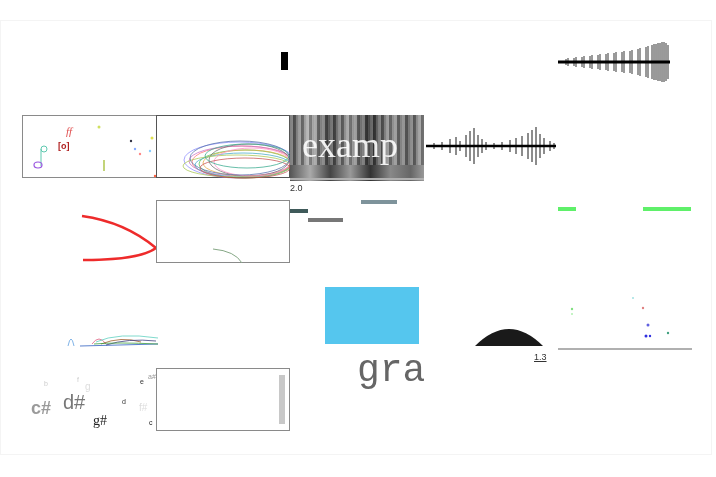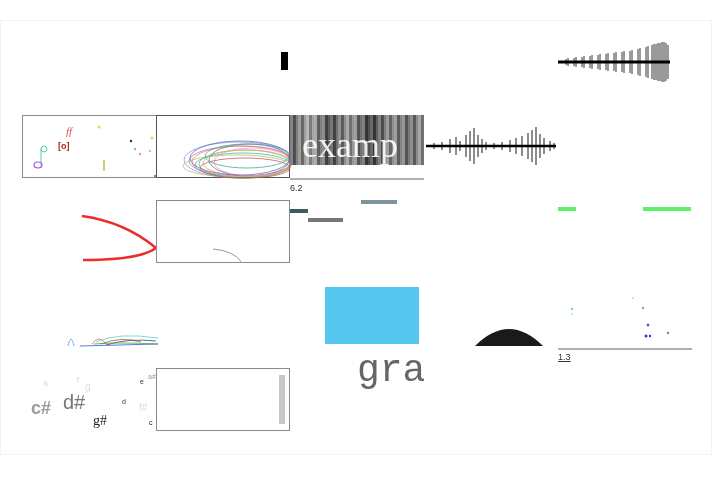--- a/index.html
+++ b/index.html
@@ -61,26 +61,26 @@
       <ellipse cx="92" cy="44" rx="40" ry="16" stroke="#606060"></ellipse>
       <ellipse cx="80" cy="50" rx="54" ry="11" stroke="#a0c040"></ellipse>
       <ellipse cx="95" cy="46" rx="38" ry="14" stroke="#ff80c0"></ellipse>
       <ellipse cx="83" cy="42" rx="50" ry="17" stroke="#4060a0"></ellipse>
       <ellipse cx="88" cy="52" rx="45" ry="10" stroke="#c04040"></ellipse>
       <ellipse cx="90" cy="40" rx="42" ry="12" stroke="#20a080"></ellipse>
     </g>
   </svg>
 </div>
 
-<div class="abs" style="left:290px;top:115px;width:134px;height:50px;background:linear-gradient(90deg,#555 0%,#aaa 15%,#444 30%,#999 45%,#333 60%,#888 75%,#666 90%,#999 100%);overflow:hidden;">
+<div class="abs" style="left:290px;top:115px;width:134px;height:66px;background:linear-gradient(90deg,#555 0%,#aaa 15%,#444 30%,#999 45%,#333 60%,#888 75%,#666 90%,#999 100%);overflow:hidden;">
   <div class="abs" style="left:0;top:0;width:134px;height:50px;background:repeating-linear-gradient(90deg,rgba(255,255,255,0.25) 0 3px,rgba(0,0,0,0.25) 3px 6px,rgba(255,255,255,0.1) 6px 8px);"></div>
   <span class="glyph" style="left:12px;top:12px;font-size:36px;color:#ffffff;font-family:'Liberation Serif',serif;opacity:0.9;">examp</span>
 </div>
 <div class="hline" style="left:290px;top:178px;width:134px;"></div>
-<span class="label" style="left:290px;top:183px;">6.2</span>
+<span class="label" style="left:290px;top:183px;">2.0</span>
 
 <svg style="left:424px;top:125px;" width="134" height="42">
   <g stroke="#000" stroke-width="0.9">
     <path d="M2 21 L132 21" stroke-width="2.5"></path>
     <path d="M10 18 V24 M18 17 V25 M26 14 V28 M32 12 V30 M36 16 V26 M42 10 V32 M46 6 V36 M50 3 V39 M54 10 V32 M58 14 V28 M62 17 V25"></path>
     <path d="M70 18 V24 M78 17 V25 M86 15 V27 M92 13 V29 M98 11 V31 M104 8 V34 M108 5 V37 M112 2 V40 M116 9 V33 M120 13 V29 M126 16 V26 M130 18 V24"></path>
   </g>
 </svg>
 
 <svg style="left:80px;top:212px;" width="80" height="52">
@@ -109,21 +109,21 @@
   <circle cx="14" cy="14" r="1.2" fill="#80e080"></circle>
   <circle cx="14" cy="19" r="1" fill="#b0f0b0"></circle>
   <circle cx="75" cy="3" r="1" fill="#a0e0e0"></circle>
   <circle cx="85" cy="13" r="1.2" fill="#e08080"></circle>
   <circle cx="90" cy="30" r="1.5" fill="#6060e0"></circle>
   <circle cx="88" cy="41" r="1.5" fill="#3030e0"></circle>
   <circle cx="92" cy="41" r="1.2" fill="#3030e0"></circle>
   <circle cx="110" cy="38" r="1.2" fill="#40a080"></circle>
 </svg>
 <div class="hline" style="left:558px;top:348px;width:134px;"></div>
-<span class="label" style="left:558px;top:352px;text-decoration:underline;">1.3</span>
+<span class="label" style="left:534px;top:352px;text-decoration:underline;">1.3</span>
 
 <svg style="left:66px;top:332px;" width="92" height="16">
   <g fill="none" stroke-width="0.8">
     <path d="M2 14 Q5 0 8 14" stroke="#60a0e0"></path>
     <path d="M14 14 L92 12" stroke="#3060c0"></path>
     <path d="M26 12 Q33 2 40 12" stroke="#e06080"></path>
     <path d="M30 10 Q52 0 92 6" stroke="#60d0c0"></path>
     <path d="M35 12 Q55 4 75 10" stroke="#a06030"></path>
     <path d="M40 13 Q62 6 90 9" stroke="#404080"></path>
     <path d="M28 12 Q50 10 92 12" stroke="#40a040"></path>

